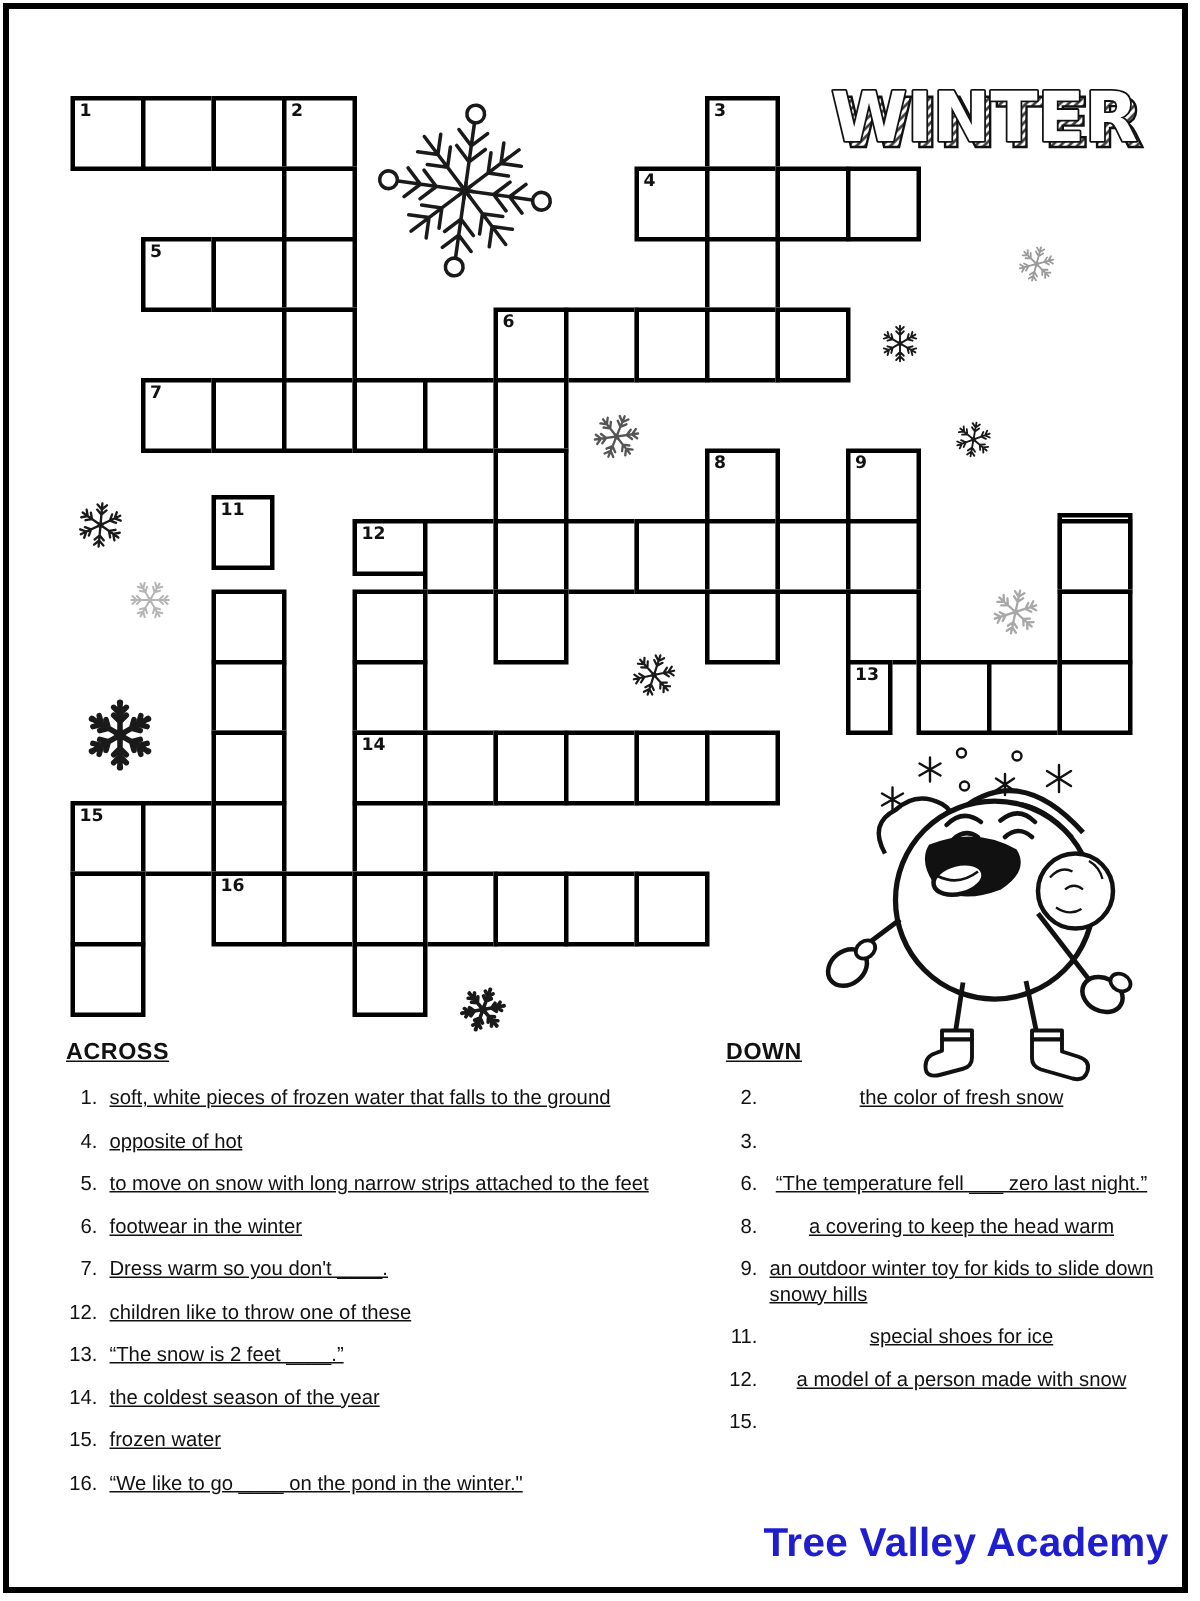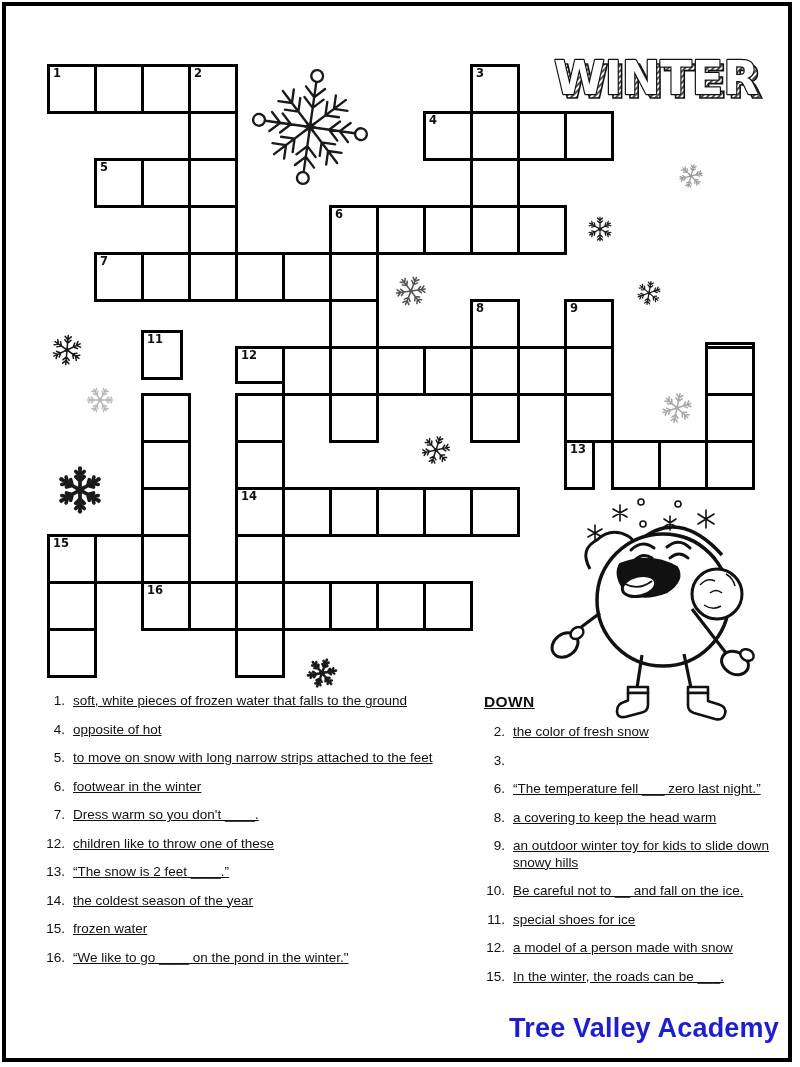--- a/index.html
+++ b/index.html
@@ -18,21 +18,21 @@
   .clues{position:absolute;top:693px;}
   .clues h2{font-size:15.5px;font-weight:bold;text-decoration:underline;
         margin:0 0 13px 3px;letter-spacing:.4px;}
   .clues ol{list-style:none;margin:0;padding:0;}
   .clues li{display:flex;margin-bottom:12px;font-size:13.5px;line-height:16.5px;}
   .clues .n{width:24px;text-align:right;flex:none;}
   .clues .t{margin-left:8px;text-decoration:underline;}
   #across{left:41px;width:410px;}
   #across .t{width:378px;}
   #down{left:481px;width:292px;}
-  #down .t{width:256px;}
+  #down .t{width:256px;text-align:center;}
   #down li.justify .t{text-align:justify;}
   .footer{position:absolute;top:1013px;right:21px;font-size:27px;font-weight:bold;
         letter-spacing:.2px;}
 </style>
 </head>
 <body>
 
 <div class="page-border"></div>
 
 <svg id="title-svg" width="214" height="66" viewBox="0 0 214 66">
@@ -322,20 +322,21 @@
     <path d="M88,190 h20 v6 h-20 z"></path>
     <path d="M88,196 h20 v12 q0,6 -6,7.5 l-15,4 q-10,2.5 -10,-5.5 q0,-7 7,-9 l4,-1.5 z"></path>
   </g>
   <g fill="#fff" stroke="#111" stroke-width="2.6" stroke-linejoin="round">
     <path d="M148,190 h20 v6 h-20 z"></path>
     <path d="M148,196 h20 v8 l11,3.5 q8,2.5 6,9.5 q-2,7 -10,5 l-21,-6 q-6,-2 -6,-7.5 z"></path>
   </g>
 </svg>
 
 <section id="across" class="clues">
+  <h2>ACROSS</h2>
   <ol id="across-list">
       <li>
         <span class="n">1.</span>
         <span class="t">soft, white pieces of frozen water that falls to the ground</span>
       </li>
       <li>
         <span class="n">4.</span>
         <span class="t">opposite of hot</span>
       </li>
       <li>
@@ -389,31 +390,26 @@
       </li>
       <li>
         <span class="n">8.</span>
         <span class="t">a covering to keep the head warm</span>
       </li>
       <li class="justify">
         <span class="n">9.</span>
         <span class="t">an outdoor winter toy for kids to slide down snowy hills</span>
       </li>
       <li>
-        <span class="n">10.</span>
-        <span class="t">Be careful not to __ and fall on the ice.</span>
-      </li>
-      <li>
         <span class="n">11.</span>
         <span class="t">special shoes for ice</span>
       </li>
       <li>
         <span class="n">12.</span>
         <span class="t">a model of a person made with snow</span>
       </li>
       <li>
         <span class="n">15.</span>
-        <span class="t">In the winter, the roads can be ___.</span>
       </li>
     </ol>
 </section>
 
 <div class="footer" style="color: rgb(30, 30, 207);">Tree Valley Academy</div>
 
 </body></html>

